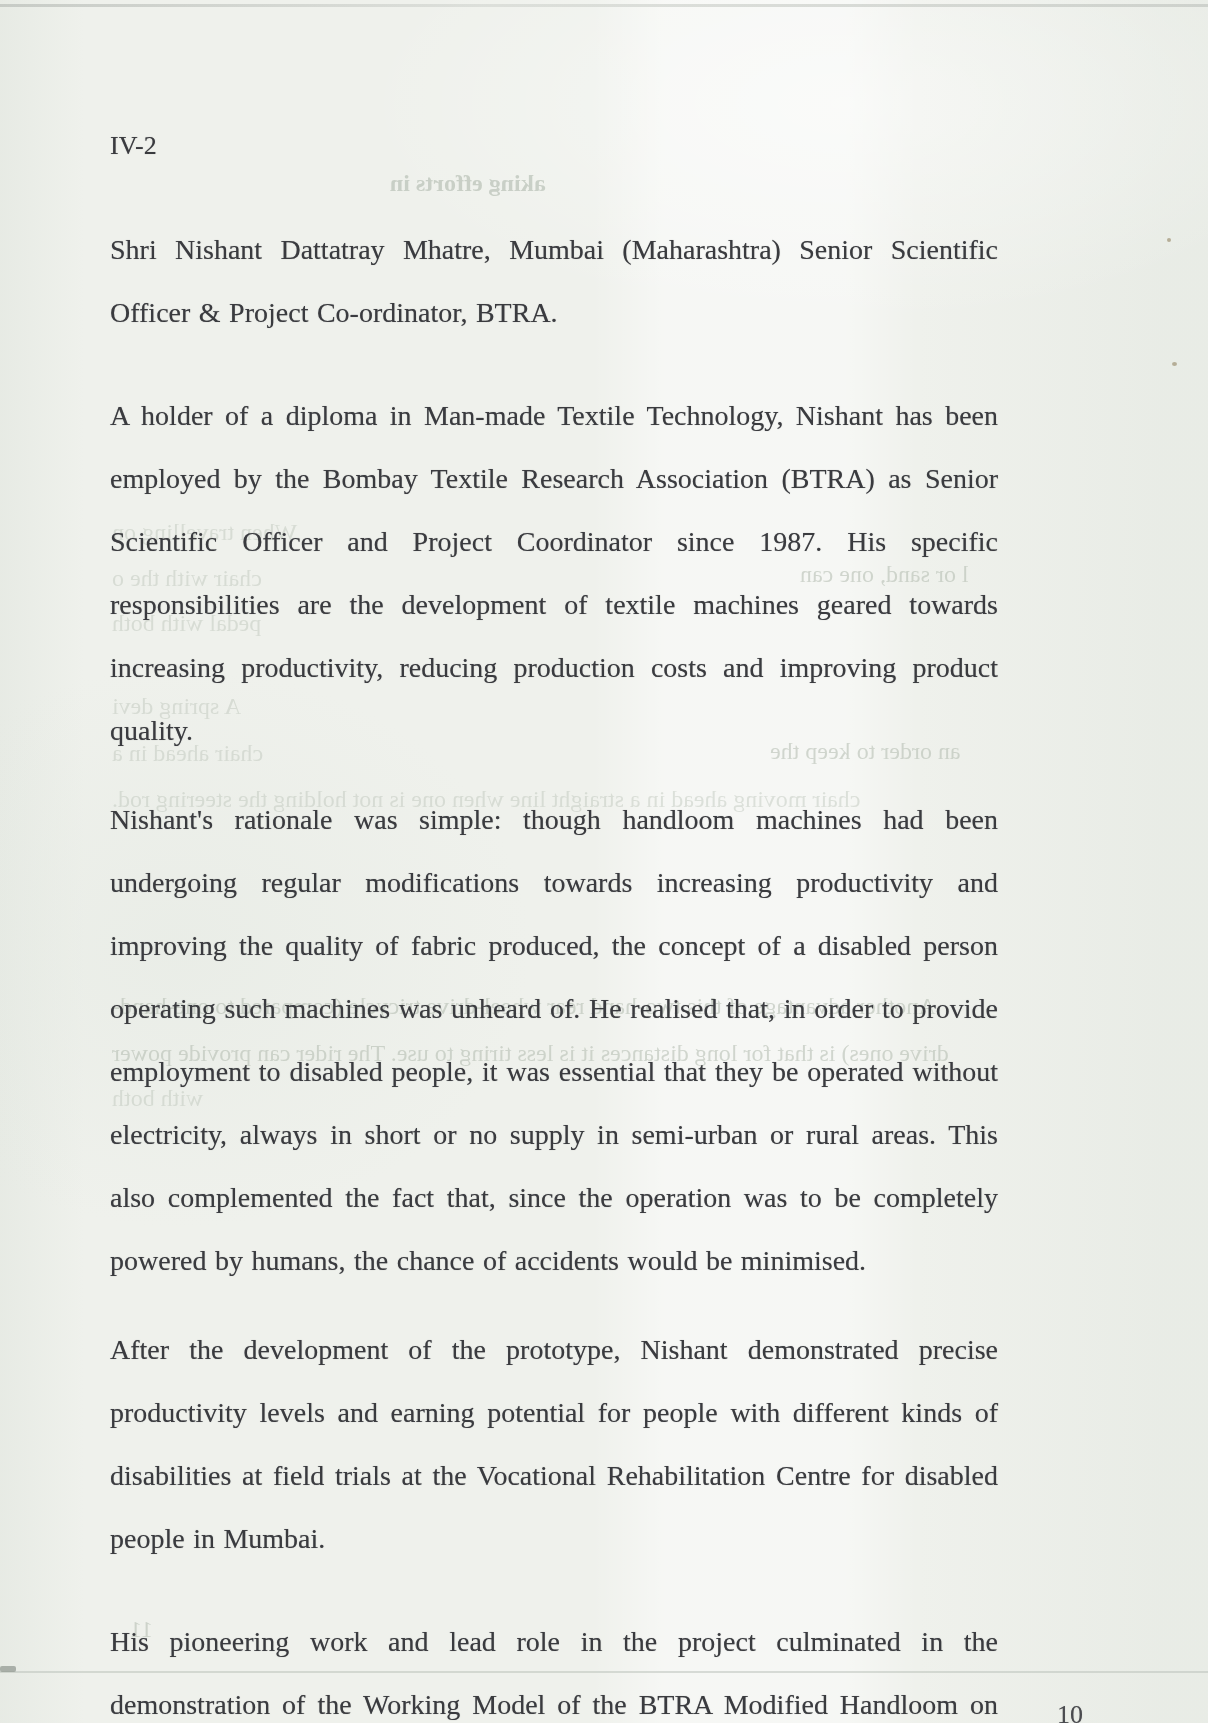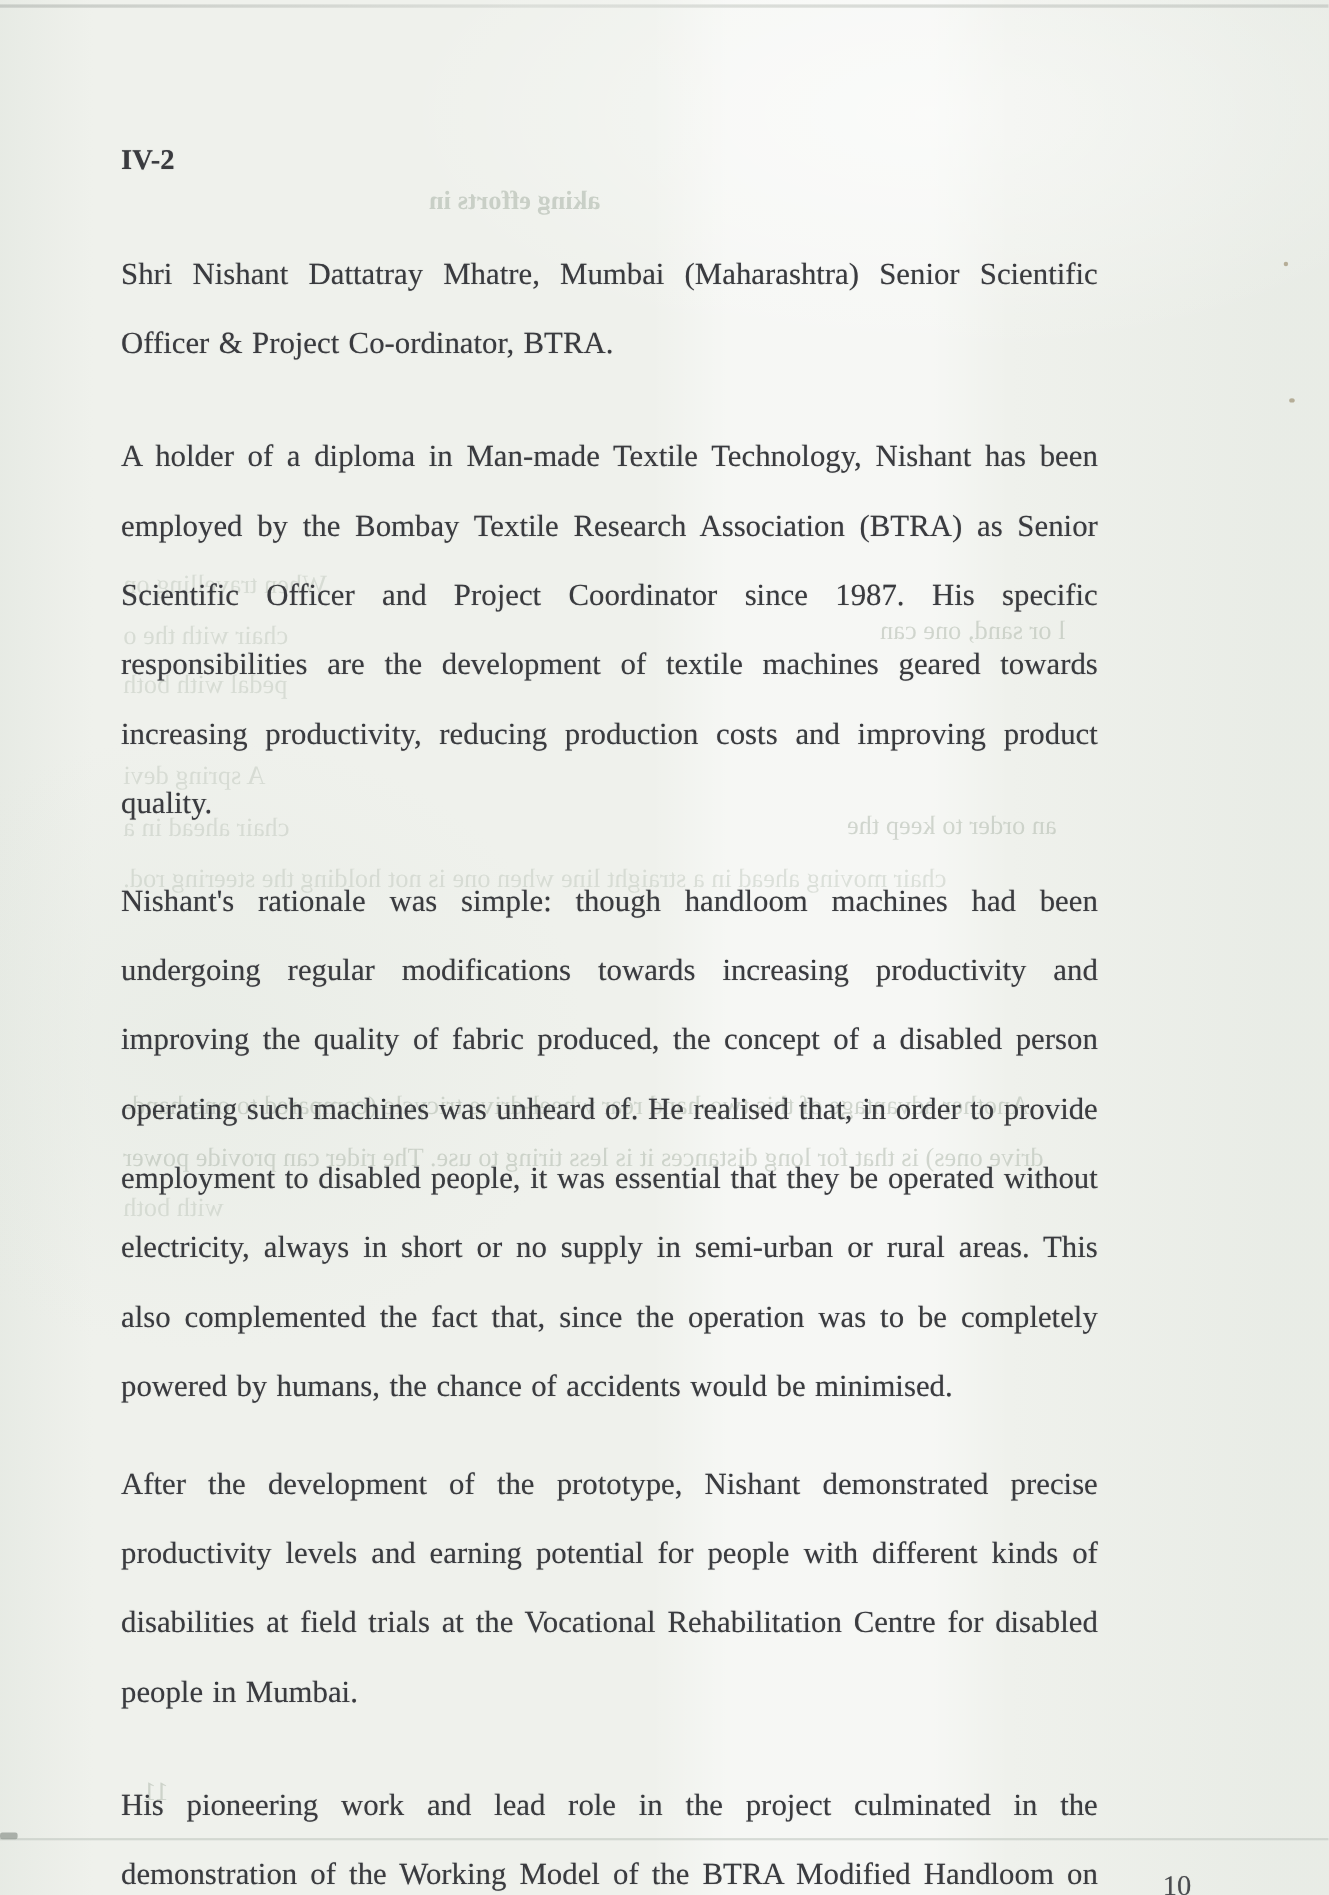--- a/index.html
+++ b/index.html
@@ -66,21 +66,21 @@
     left: 110px;
     top: 130px;
     width: 888px;
     text-shadow: 0 0 0.8px rgba(58,59,63,0.5);
   }
   .heading {
     display: flex;
     gap: 42px;
     margin: 0 0 56px 0;
     font-size: 26px;
-    font-weight: bold;
+    font-weight: normal;
     line-height: 32px;
   }
   .content p {
     margin: 0 0 26px 0;
     font-size: 28px;
     line-height: 63px;
     text-align: justify;
     word-spacing: 1.5px;
   }
   .page-number {

